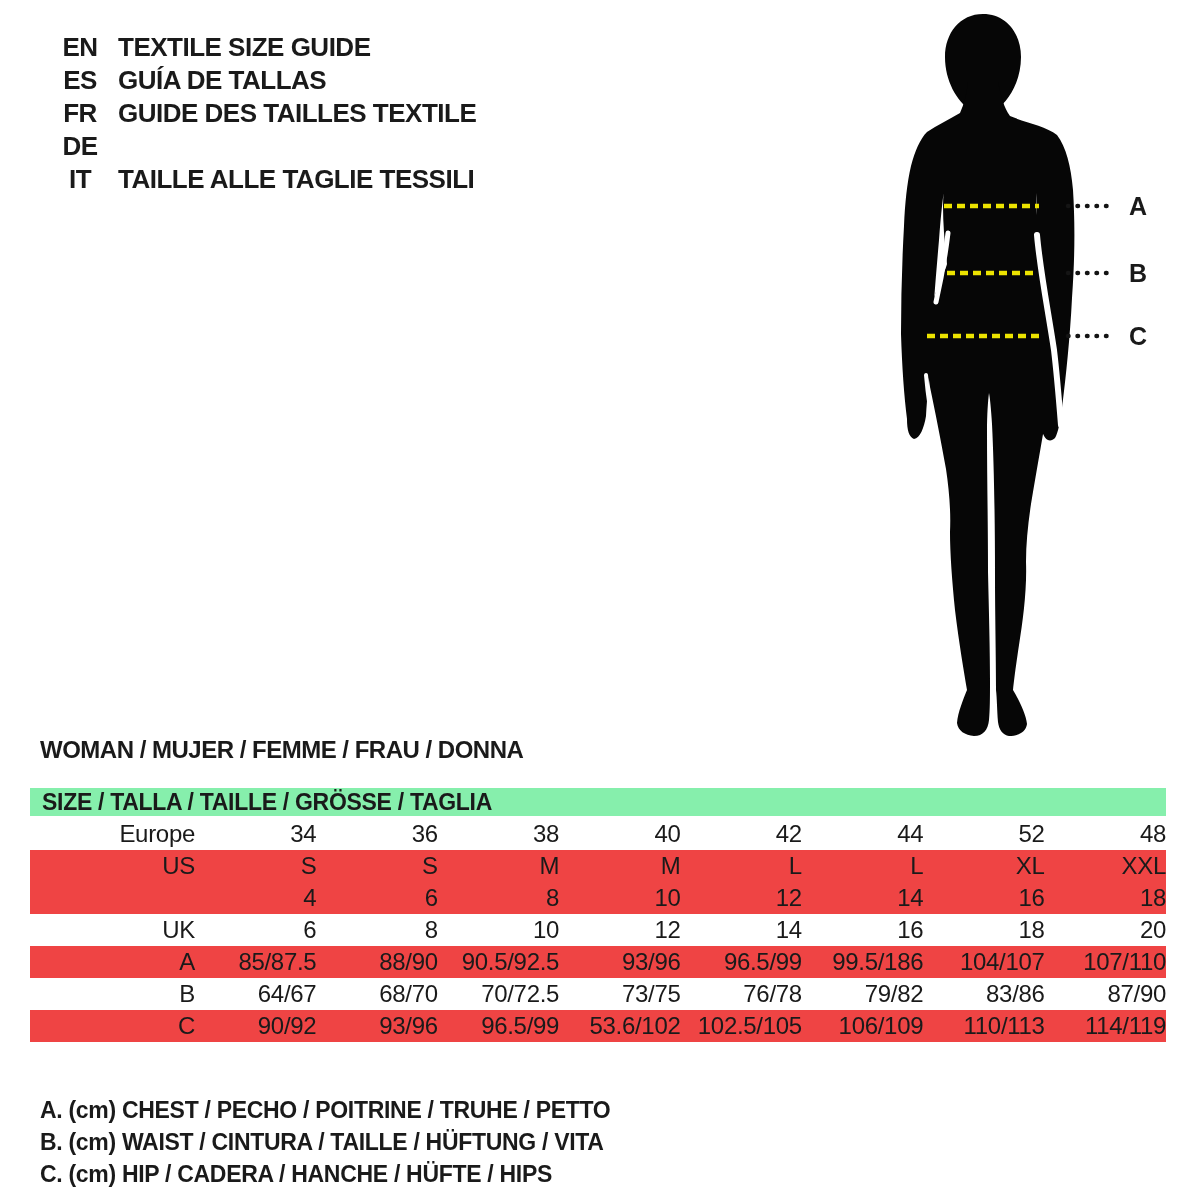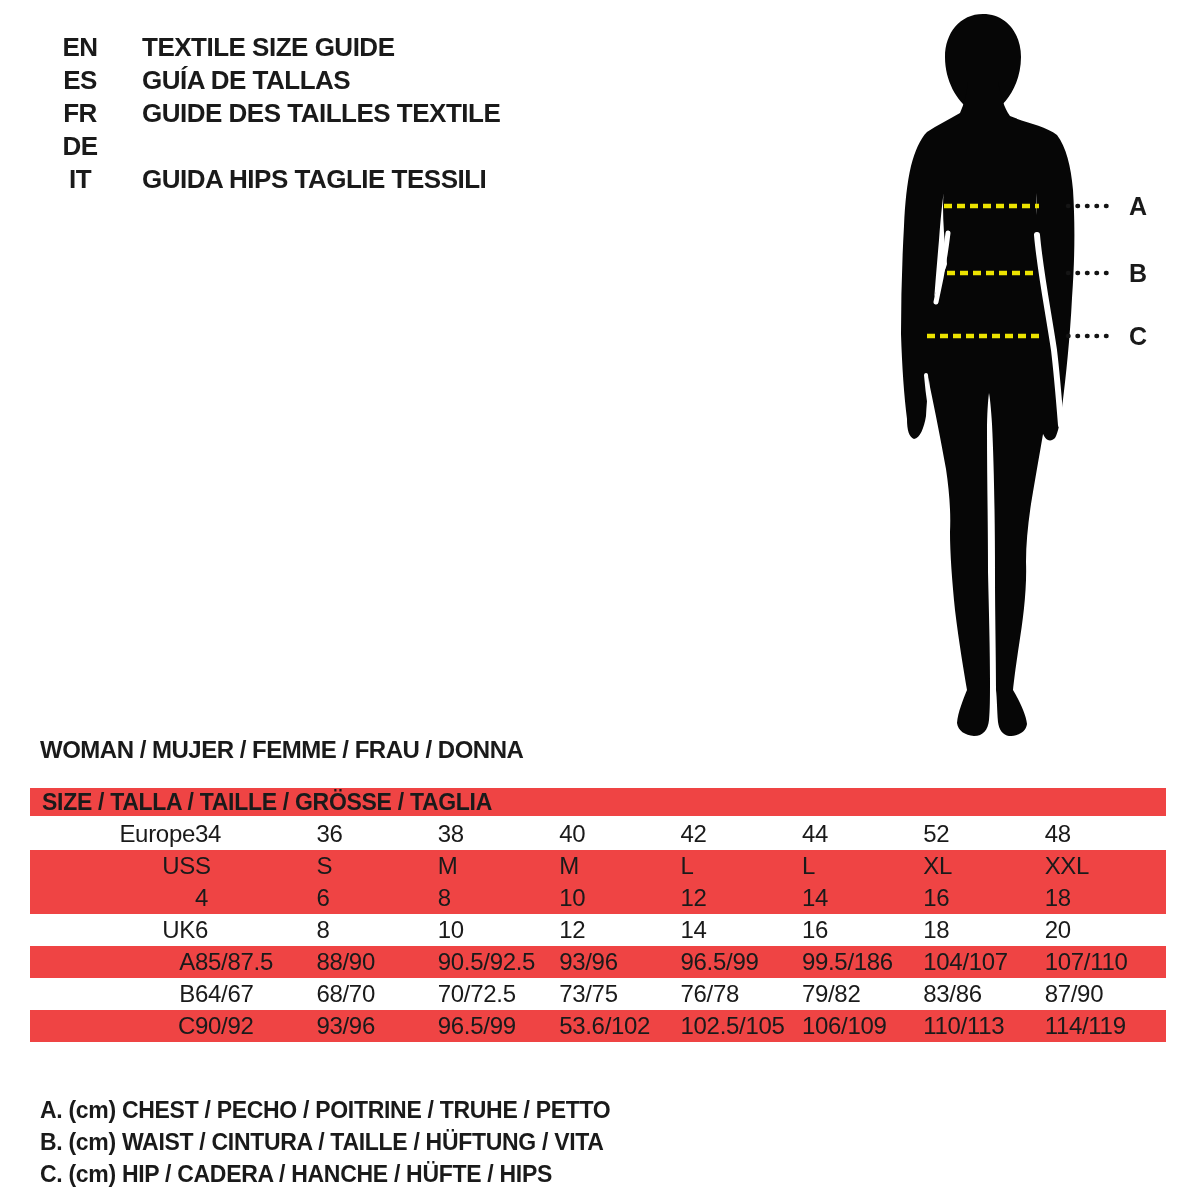--- a/index.html
+++ b/index.html
@@ -4,49 +4,49 @@
 <style>
   html,body{margin:0;padding:0;background:#fff;}
   .canvas{
     position:relative;width:1200px;height:1200px;background:#ffffff;overflow:hidden;
     font-family:"Liberation Sans","DejaVu Sans",sans-serif;color:#1a1a1a;
   }
   
   .lang-block{position:absolute;left:42px;top:31px;text-align:center;}
   .lang-row{display:flex;line-height:33px;font-size:26px;font-weight:bold;letter-spacing:-0.5px;}
   .lang-code{width:76px;flex:0 0 76px;}
-  .lang-text{white-space:nowrap;margin-left:24px;}
+  .lang-text{white-space:nowrap;}
 
   
   .figure-svg{position:absolute;left:860px;top:0;width:340px;height:745px;}
   .marker-label{
     position:absolute;width:36px;text-align:center;font-size:25px;font-weight:bold;
     line-height:30px;letter-spacing:0;
   }
   .marker-a{left:1120px;top:191px;}
   .marker-b{left:1120px;top:258px;}
   .marker-c{left:1120px;top:321px;}
 
   
   .section-title{position:absolute;left:40px;top:736px;font-size:24px;font-weight:bold;letter-spacing:-0.5px;white-space:nowrap;text-align:right;}
 
   
   .size-table{position:absolute;left:30px;top:788px;width:1136px;}
   .table-header{
-    height:28px;line-height:28px;background:#ef4444;font-size:23px;font-weight:bold;
+    height:28px;line-height:28px;background:#86efac;font-size:23px;font-weight:bold;
     padding-left:12px;letter-spacing:-0.3px;box-sizing:border-box;
   }
   .table-body{margin-top:2px;}
   .trow{
     display:grid;grid-template-columns:165px repeat(8,1fr);
     height:32px;line-height:32px;font-size:24px;letter-spacing:-0.3px;
   }
   .trow.shaded{background:#ef4444;}
   .row-label{padding-left:12px;text-align:right;}
-  .td{text-align:left;}
+  .td{text-align:right;}
 
   
   .legend{position:absolute;left:40px;top:1094px;}
   .legend-line{font-size:23px;font-weight:bold;line-height:32px;letter-spacing:-0.3px;white-space:nowrap;}
 </style>
 </head>
 <body>
 
 <div class="canvas">
 
@@ -61,21 +61,21 @@
     </div>
     <div class="lang-row">
       <span class="lang-code">FR</span>
       <span class="lang-text">GUIDE DES TAILLES TEXTILE</span>
     </div>
     <div class="lang-row">
       <span class="lang-code">DE</span>
     </div>
     <div class="lang-row">
       <span class="lang-code">IT</span>
-      <span class="lang-text">GUIDA HIPS TAGLIE TESSILI</span>
+      <span class="lang-text">TAILLE ALLE TAGLIE TESSILI</span>
     </div>
   </div>
 
   <svg class="figure-svg" viewBox="0 0 340 745" aria-hidden="true">
 
     <path d="M 123,14 C 146,14 161,33 161,57 C 161,81 149,101 136,110 C 132,114 114,114 110,110 C 97,101 85,81 85,57 C 85,33 100,14 123,14 Z" fill="#060606"></path>
 
     <path d="M 108,82 L 138,82
              C 141,96 144,108 150,116 C 166,123 186,126 197,135
              C 206,147 211,166 213,190 C 215,222 215,256 212,298

